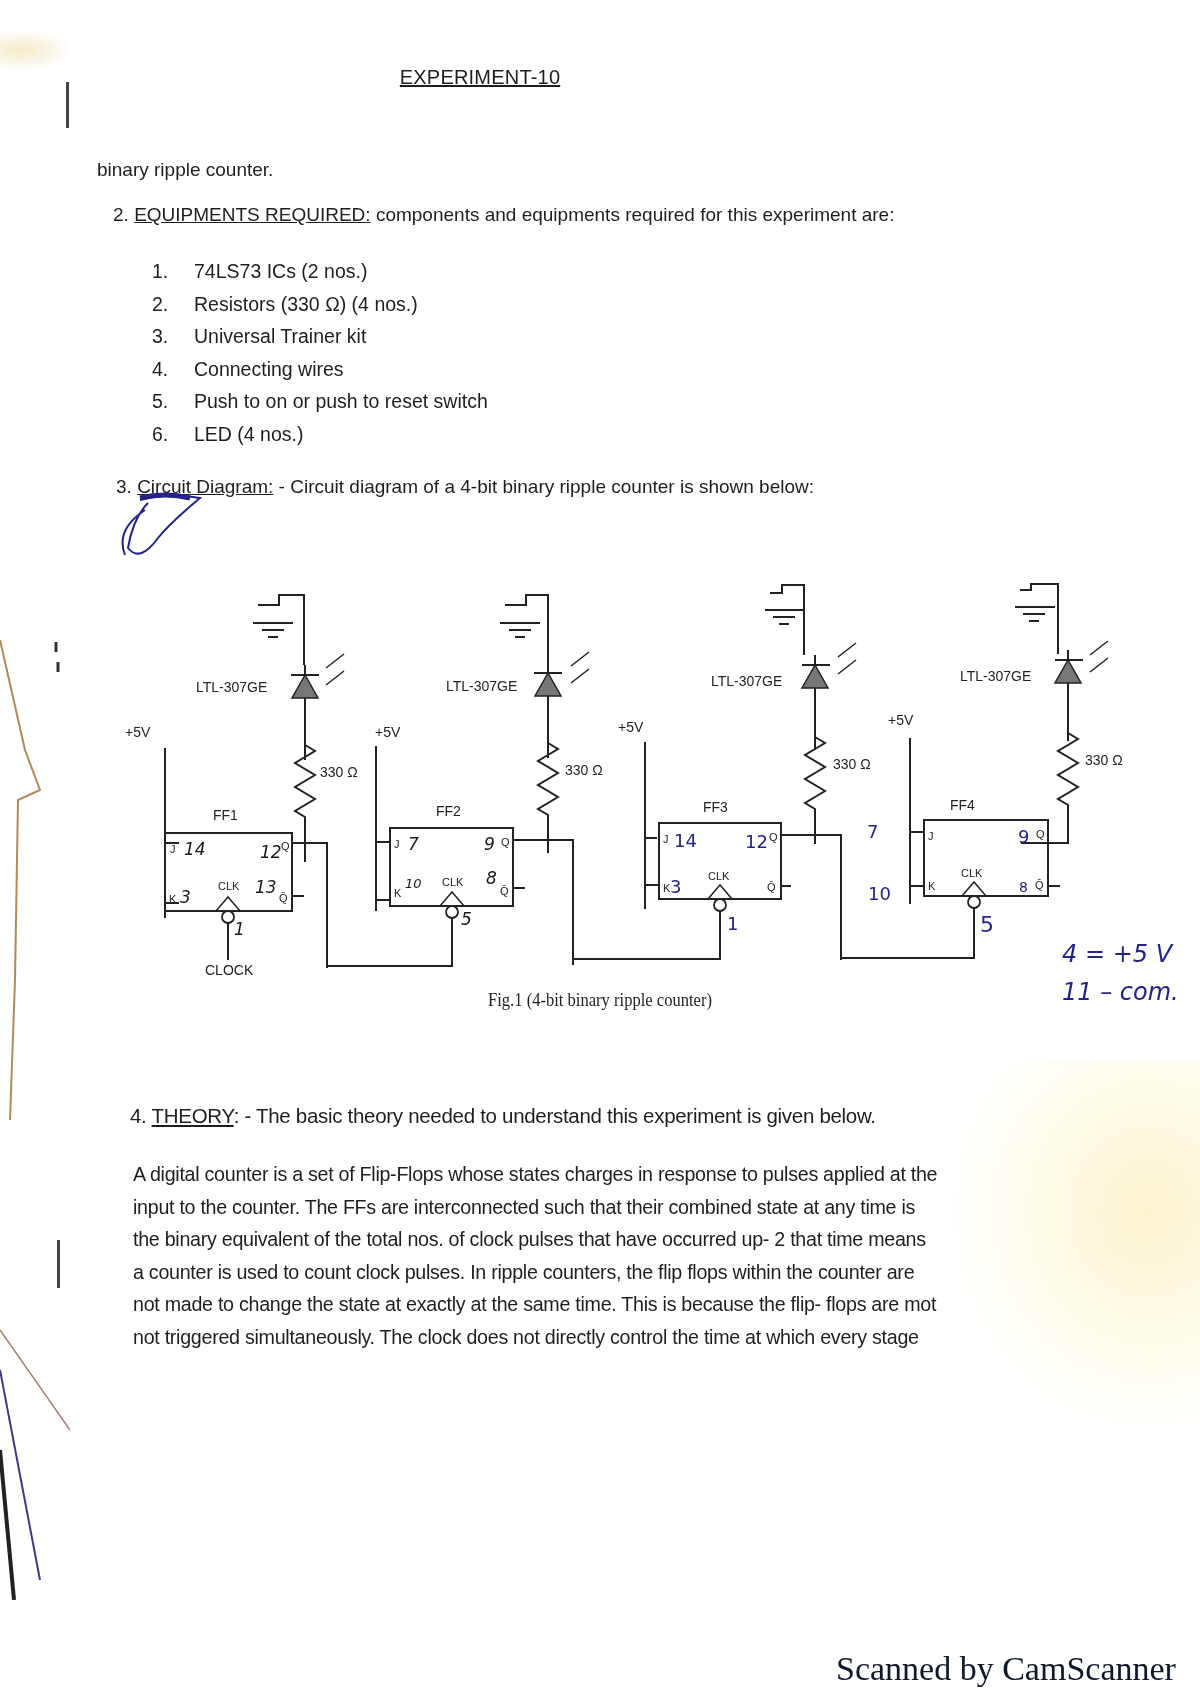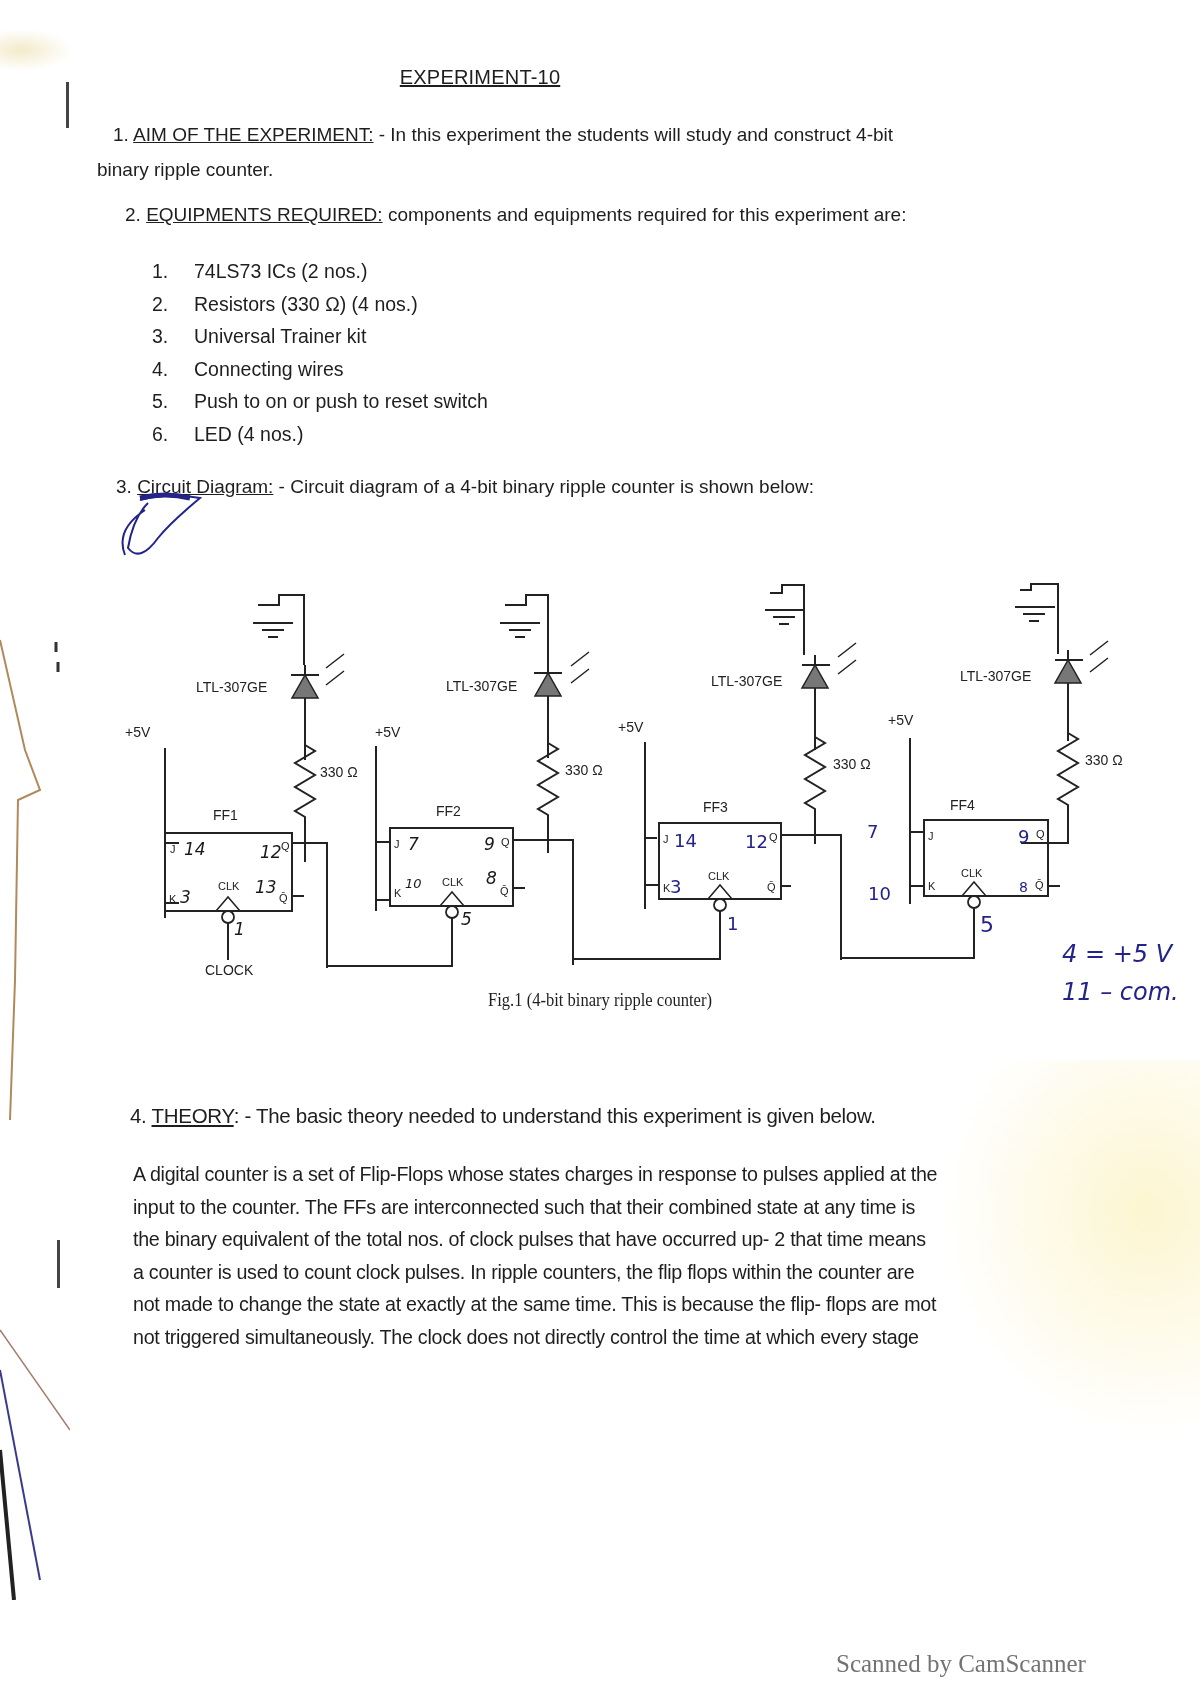--- a/index.html
+++ b/index.html
@@ -43,21 +43,21 @@
     position: absolute; left: 130px; top: 1104px; font-size: 20.5px;
     letter-spacing: -0.3px;
   }
   .diagram { position: absolute; left: 0; top: 0; width: 1200px; height: 1698px; pointer-events: none; }
   .caption {
     position: absolute; left: 0; width: 1200px; top: 990px; text-align: center;
     font-family: "Liberation Serif", "DejaVu Serif", serif; font-size: 18px; transform: scaleX(0.92);
   }
   .footer {
     position: absolute; left: 836px; top: 1650px;
-    font-family: "Liberation Serif", "DejaVu Serif", serif; font-size: 25px; color: #737373;
+    font-family: "Liberation Serif", "DejaVu Serif", serif; font-size: 34px; color: #0f172a;
   }
   .handnote {
     position: absolute; font-family: "DejaVu Sans", sans-serif; color: #23238a;
     font-size: 24px; font-style: italic;
   }
 </style>
 </head>
 <body>
 
 <div class="page">
@@ -70,27 +70,23 @@
   <svg class="binder-edge" viewBox="0 0 70 1000">
     <path d="M0 40 L25 150 L40 190 L18 200 L15 380 L10 520" stroke="#b08a5a" stroke-width="2" fill="none"></path>
     <path d="M0 730 L70 830" stroke="#a87a70" stroke-width="1.5" fill="none"></path>
     <path d="M0 770 L40 980" stroke="#3a3a8a" stroke-width="2" fill="none"></path>
     <path d="M0 850 L14 1000" stroke="#222" stroke-width="4" fill="none"></path>
     <path d="M56 42 l0 10 M58 62 l0 10" stroke="#333" stroke-width="3"></path>
   </svg>
 
   <div class="title">EXPERIMENT-10</div>
 
-  <div class="para" style="left:113px;top:118px;width:1000px;">
-    <span>1.</span>
-    <span class="u">AIM OF THE EXPERIMENT:</span><span> - In this experiment the students will study and construct 4-bit</span>
-  </div>
   <div class="para" style="left:97px;top:153px;">binary ripple counter.</div>
 
-  <div class="para" style="left:113px;top:198px;width:1000px;margin-left:12px;">
+  <div class="para" style="left:113px;top:198px;width:1000px;">
     <span>2.</span>
     <span class="u">EQUIPMENTS REQUIRED:</span><span> components and equipments required for this experiment are:</span>
   </div>
 
   <div class="list">
     <div class="list-item">
         <span class="list-num">1.</span>
         <span>74LS73 ICs (2 nos.)</span>
       </div>
     <div class="list-item">

